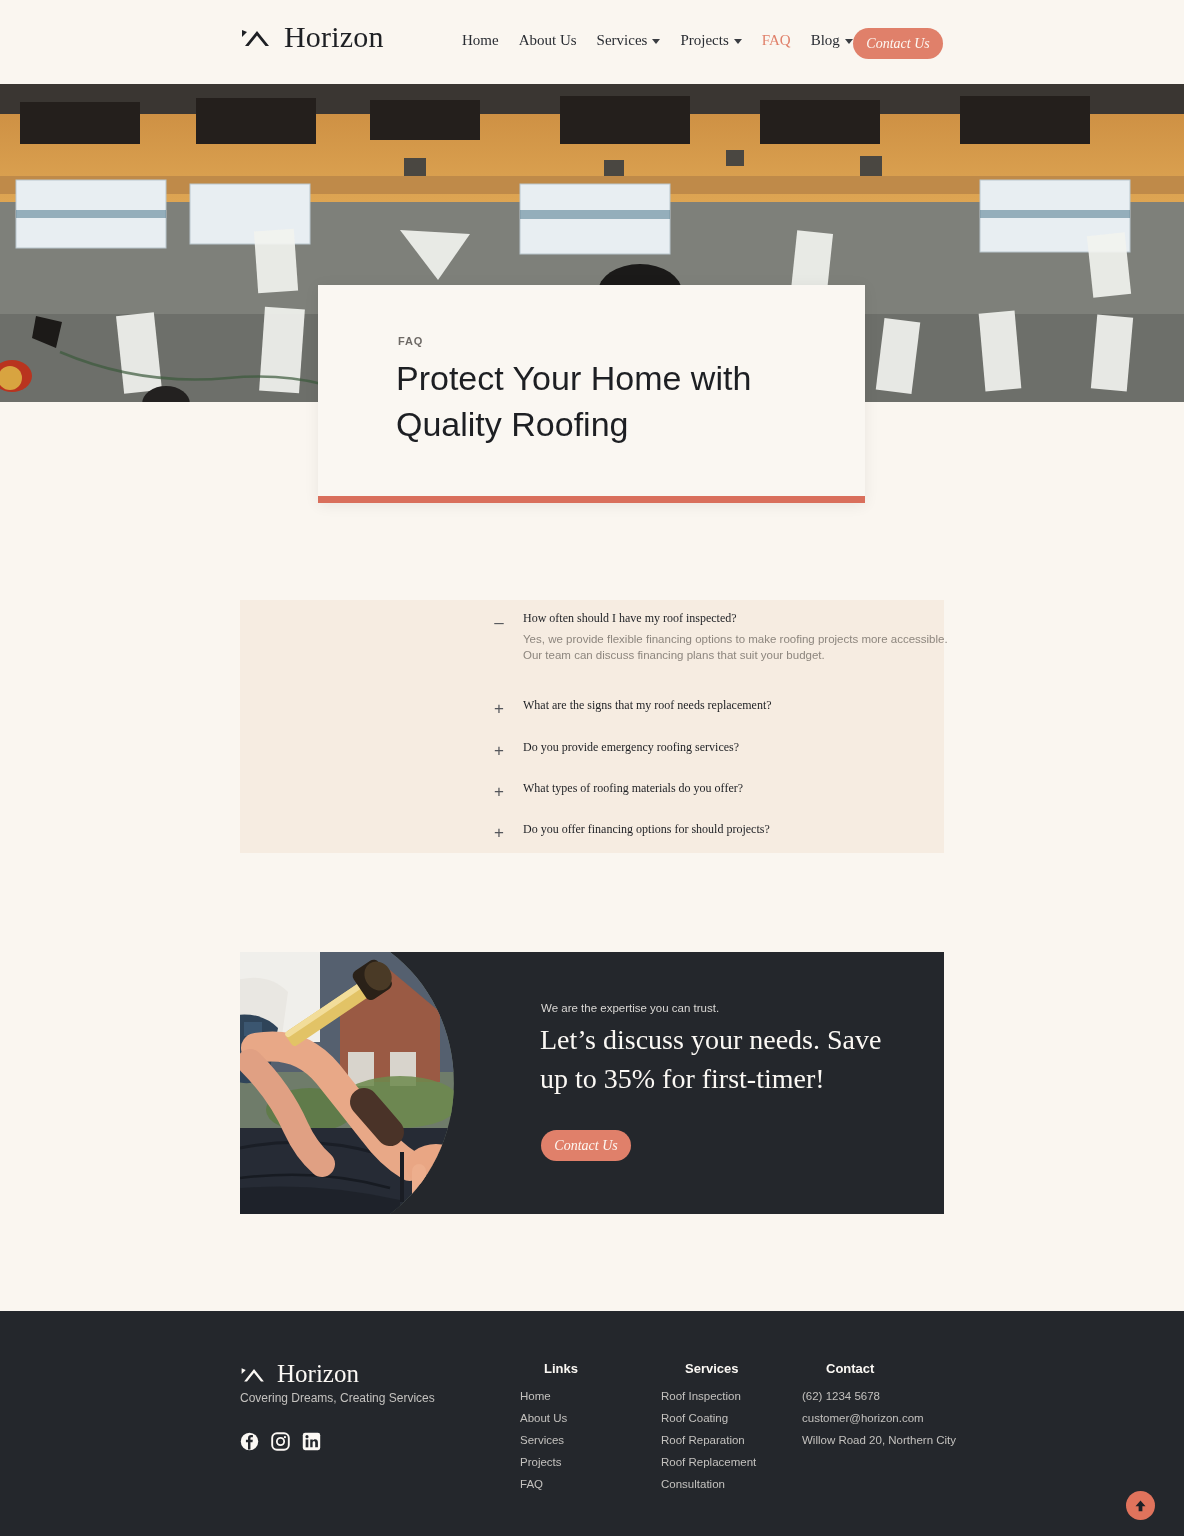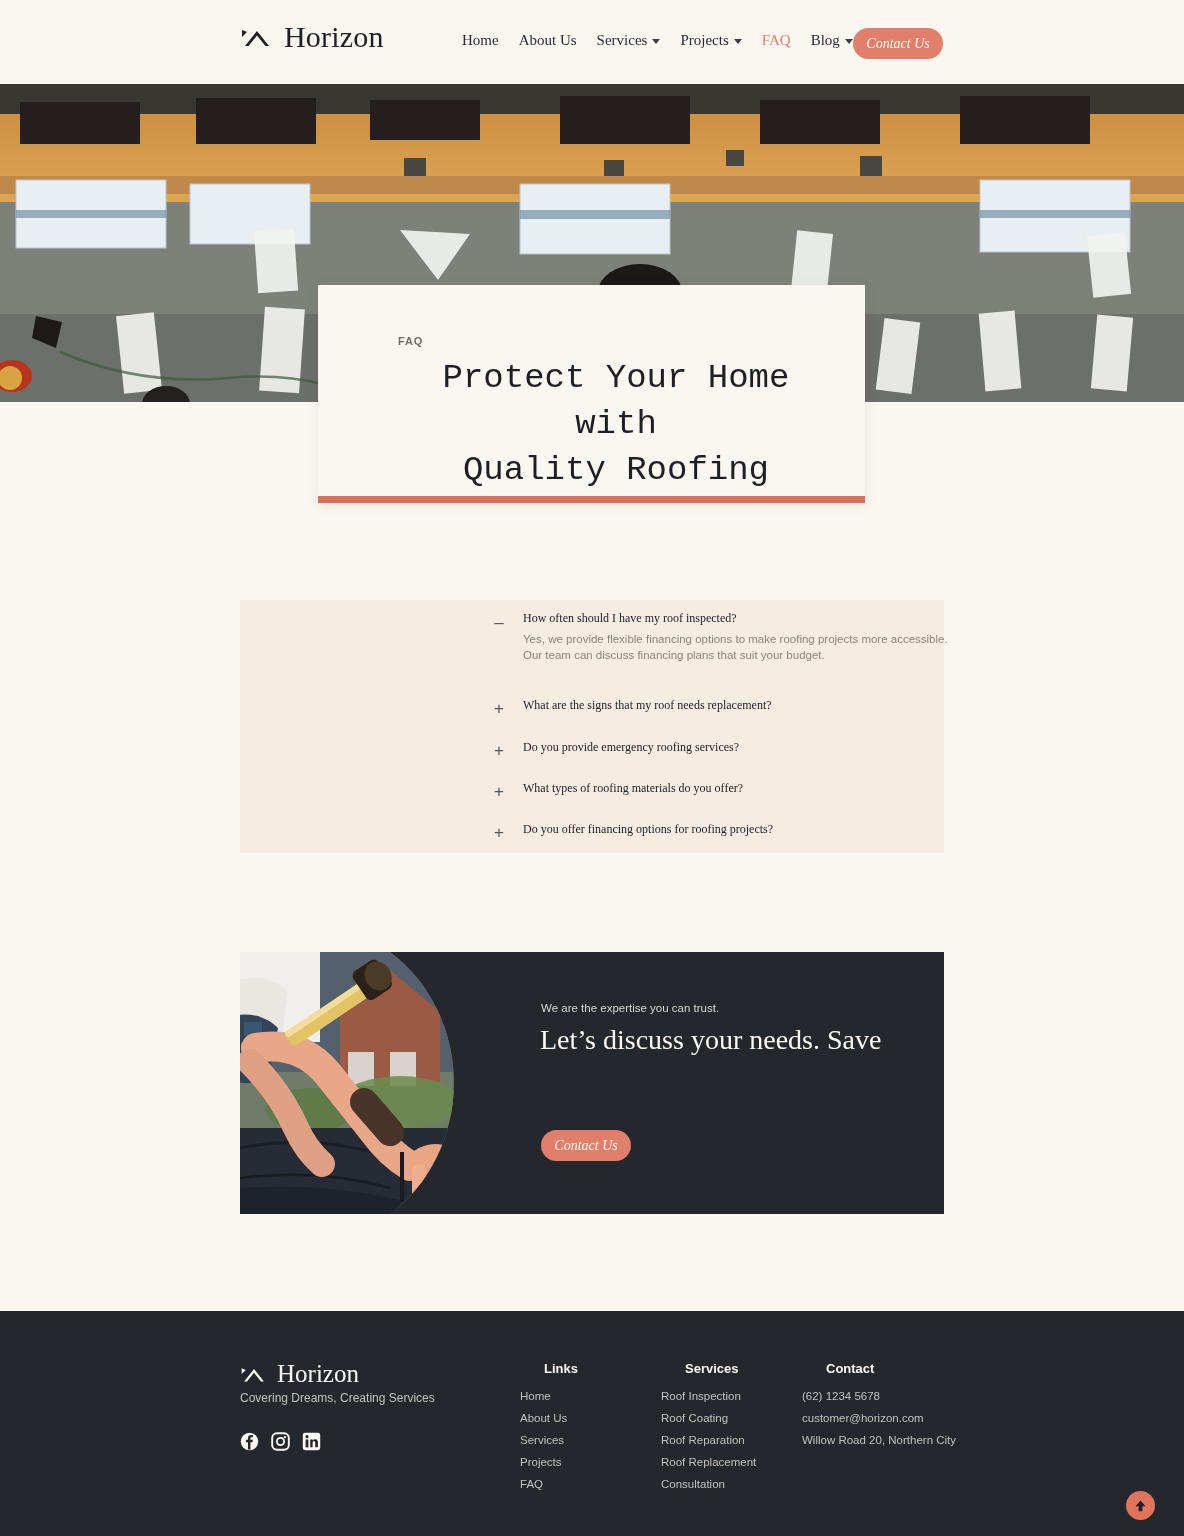--- a/index.html
+++ b/index.html
@@ -48,21 +48,21 @@
     position: absolute; left: 318px; top: 285px; width: 547px; height: 218px;
     background: #faf7f2; box-shadow: 0 2px 14px rgba(0,0,0,.07); z-index: 30;
   }
   .hero-card-accent { position: absolute; left: 0; bottom: 0; width: 100%; height: 7px; background: #d96f5c; }
   .hero-eyebrow {
     position: absolute; left: 80px; top: 50px; font-size: 11px; font-weight: bold;
     letter-spacing: .9px; color: #6e6a66;
   }
   .hero-title {
     position: absolute; left: 78px; top: 70px; width: 440px;
-    font-family: Liberation Mono, monospace; font-size: 34px; line-height: 46px; color: #1d1f23; text-align: center;
+    font-family: Liberation Sans, sans-serif; font-size: 34px; line-height: 46px; color: #1d1f23;
   }
 
   
   .faq-panel {
     position: absolute; left: 240px; top: 600px; width: 704px; height: 253px;
     background: #f6ece1;
   }
   .faq-item { position: absolute; left: 0; width: 704px; cursor: pointer; }
   .faq-sign {
     position: absolute; left: 252px; font-family: "Liberation Sans", sans-serif;
@@ -256,21 +256,21 @@
       <span class="faq-q" style="top:0px;">Do you provide emergency roofing services?</span>
     </div>
 
     <div class="faq-item" style="top:181px;height:42px;">
       <span class="faq-sign" style="top:1px;">+</span>
       <span class="faq-q" style="top:0px;">What types of roofing materials do you offer?</span>
     </div>
 
     <div class="faq-item" style="top:222px;height:42px;">
       <span class="faq-sign" style="top:1px;">+</span>
-      <span class="faq-q" style="top:0px;">Do you offer financing options for roofing projects?</span>
+      <span class="faq-q" style="top:0px;">Do you offer financing options for should projects?</span>
     </div>
 
   </section>
 
   <section class="cta">
     <div class="cta-img">
       <svg viewBox="0 0 280 262" preserveAspectRatio="none">
         <defs>
           <clipPath id="archClip">
             <path d="M0 0 H150 A150 160 0 0 1 150 262 H0 Z"></path>
@@ -316,20 +316,21 @@
 
           <rect x="160" y="200" width="4" height="50" fill="#1a1d24"></rect>
 
           <path d="M0 236 q80 -6 160 12 l0 14 h-160 Z" fill="#1b1f27" opacity=".7"></path>
         </g>
       </svg>
     </div>
     <div class="cta-eyebrow">We are the expertise you can trust.</div>
     <div class="cta-title">
       <div>Let’s discuss your needs. Save</div>
+      <div>up to 35% for first-timer!</div>
     </div>
     <button class="btn-pill">Contact Us</button>
   </section>
 
   <footer class="footer">
     <div class="f-brand">
       <svg class="f-logo-mark" viewBox="0 0 34 26">
         <path d="M2 13 L7 8 L2 6 Z" fill="#fbf8f4"></path>
         <path d="M5 22 L17 7 L29 22 L25.5 22 L17 11.5 L8.5 22 Z" fill="#fbf8f4"></path>
       </svg>

